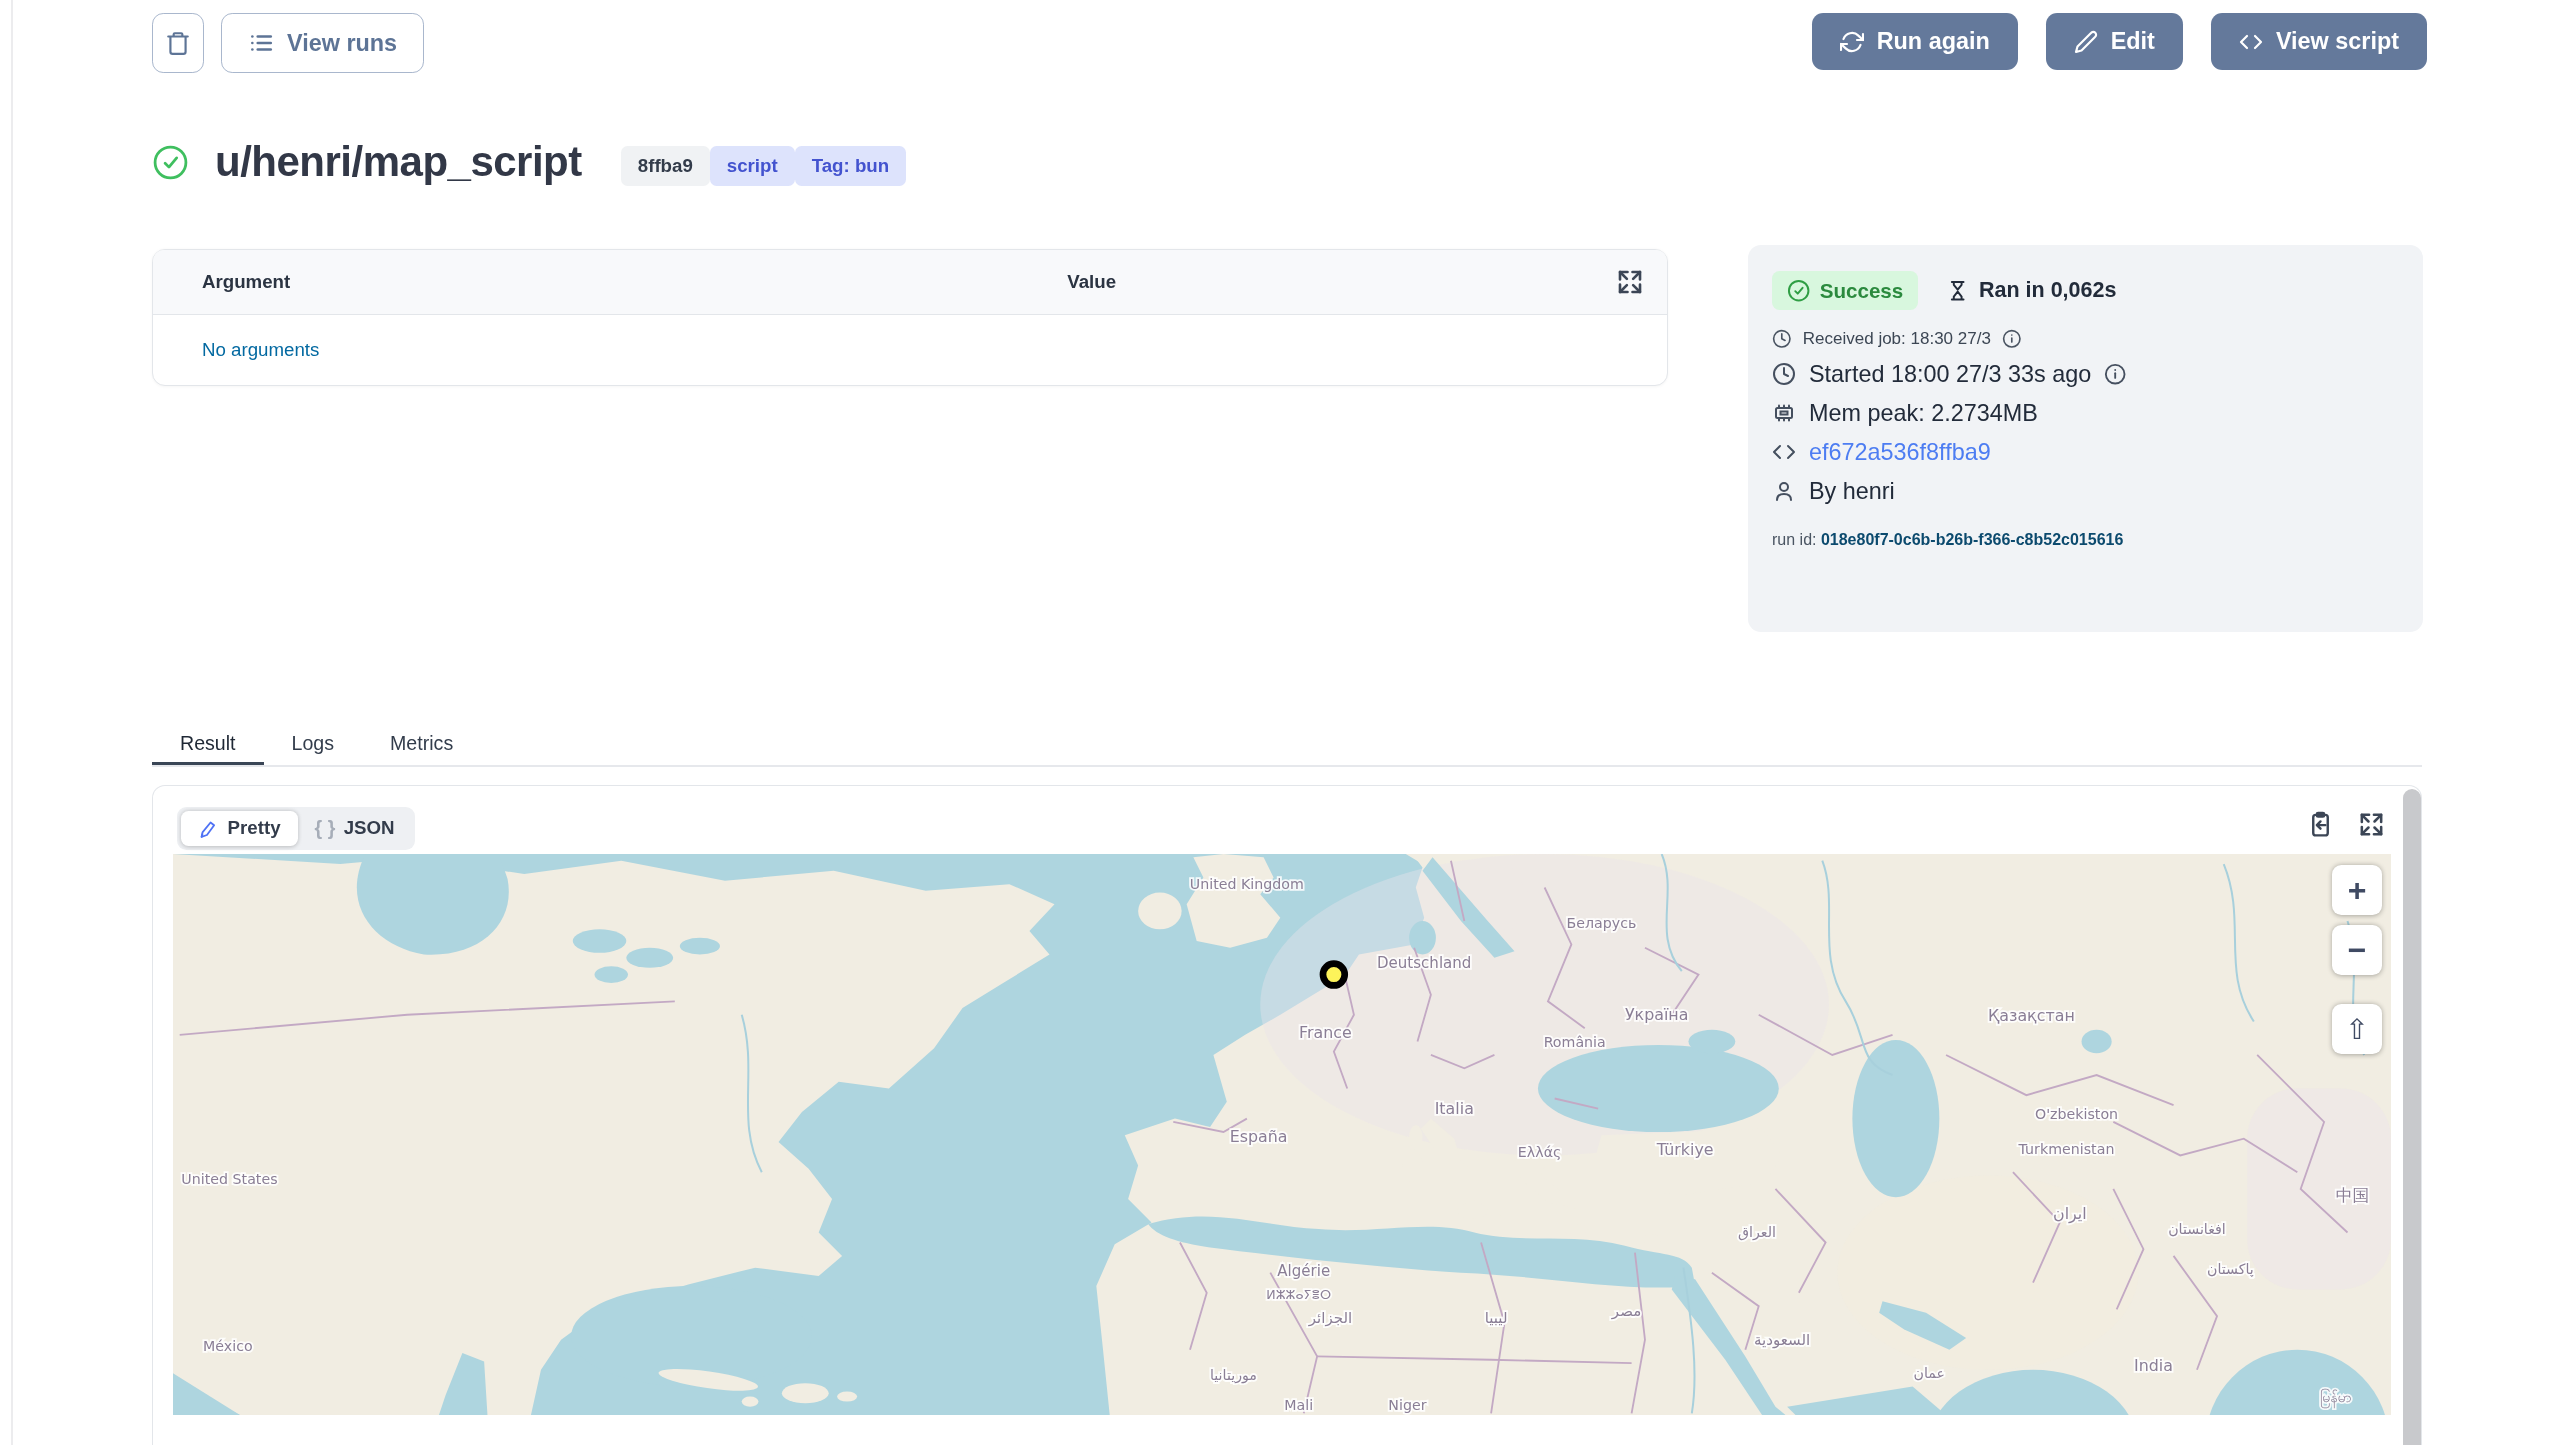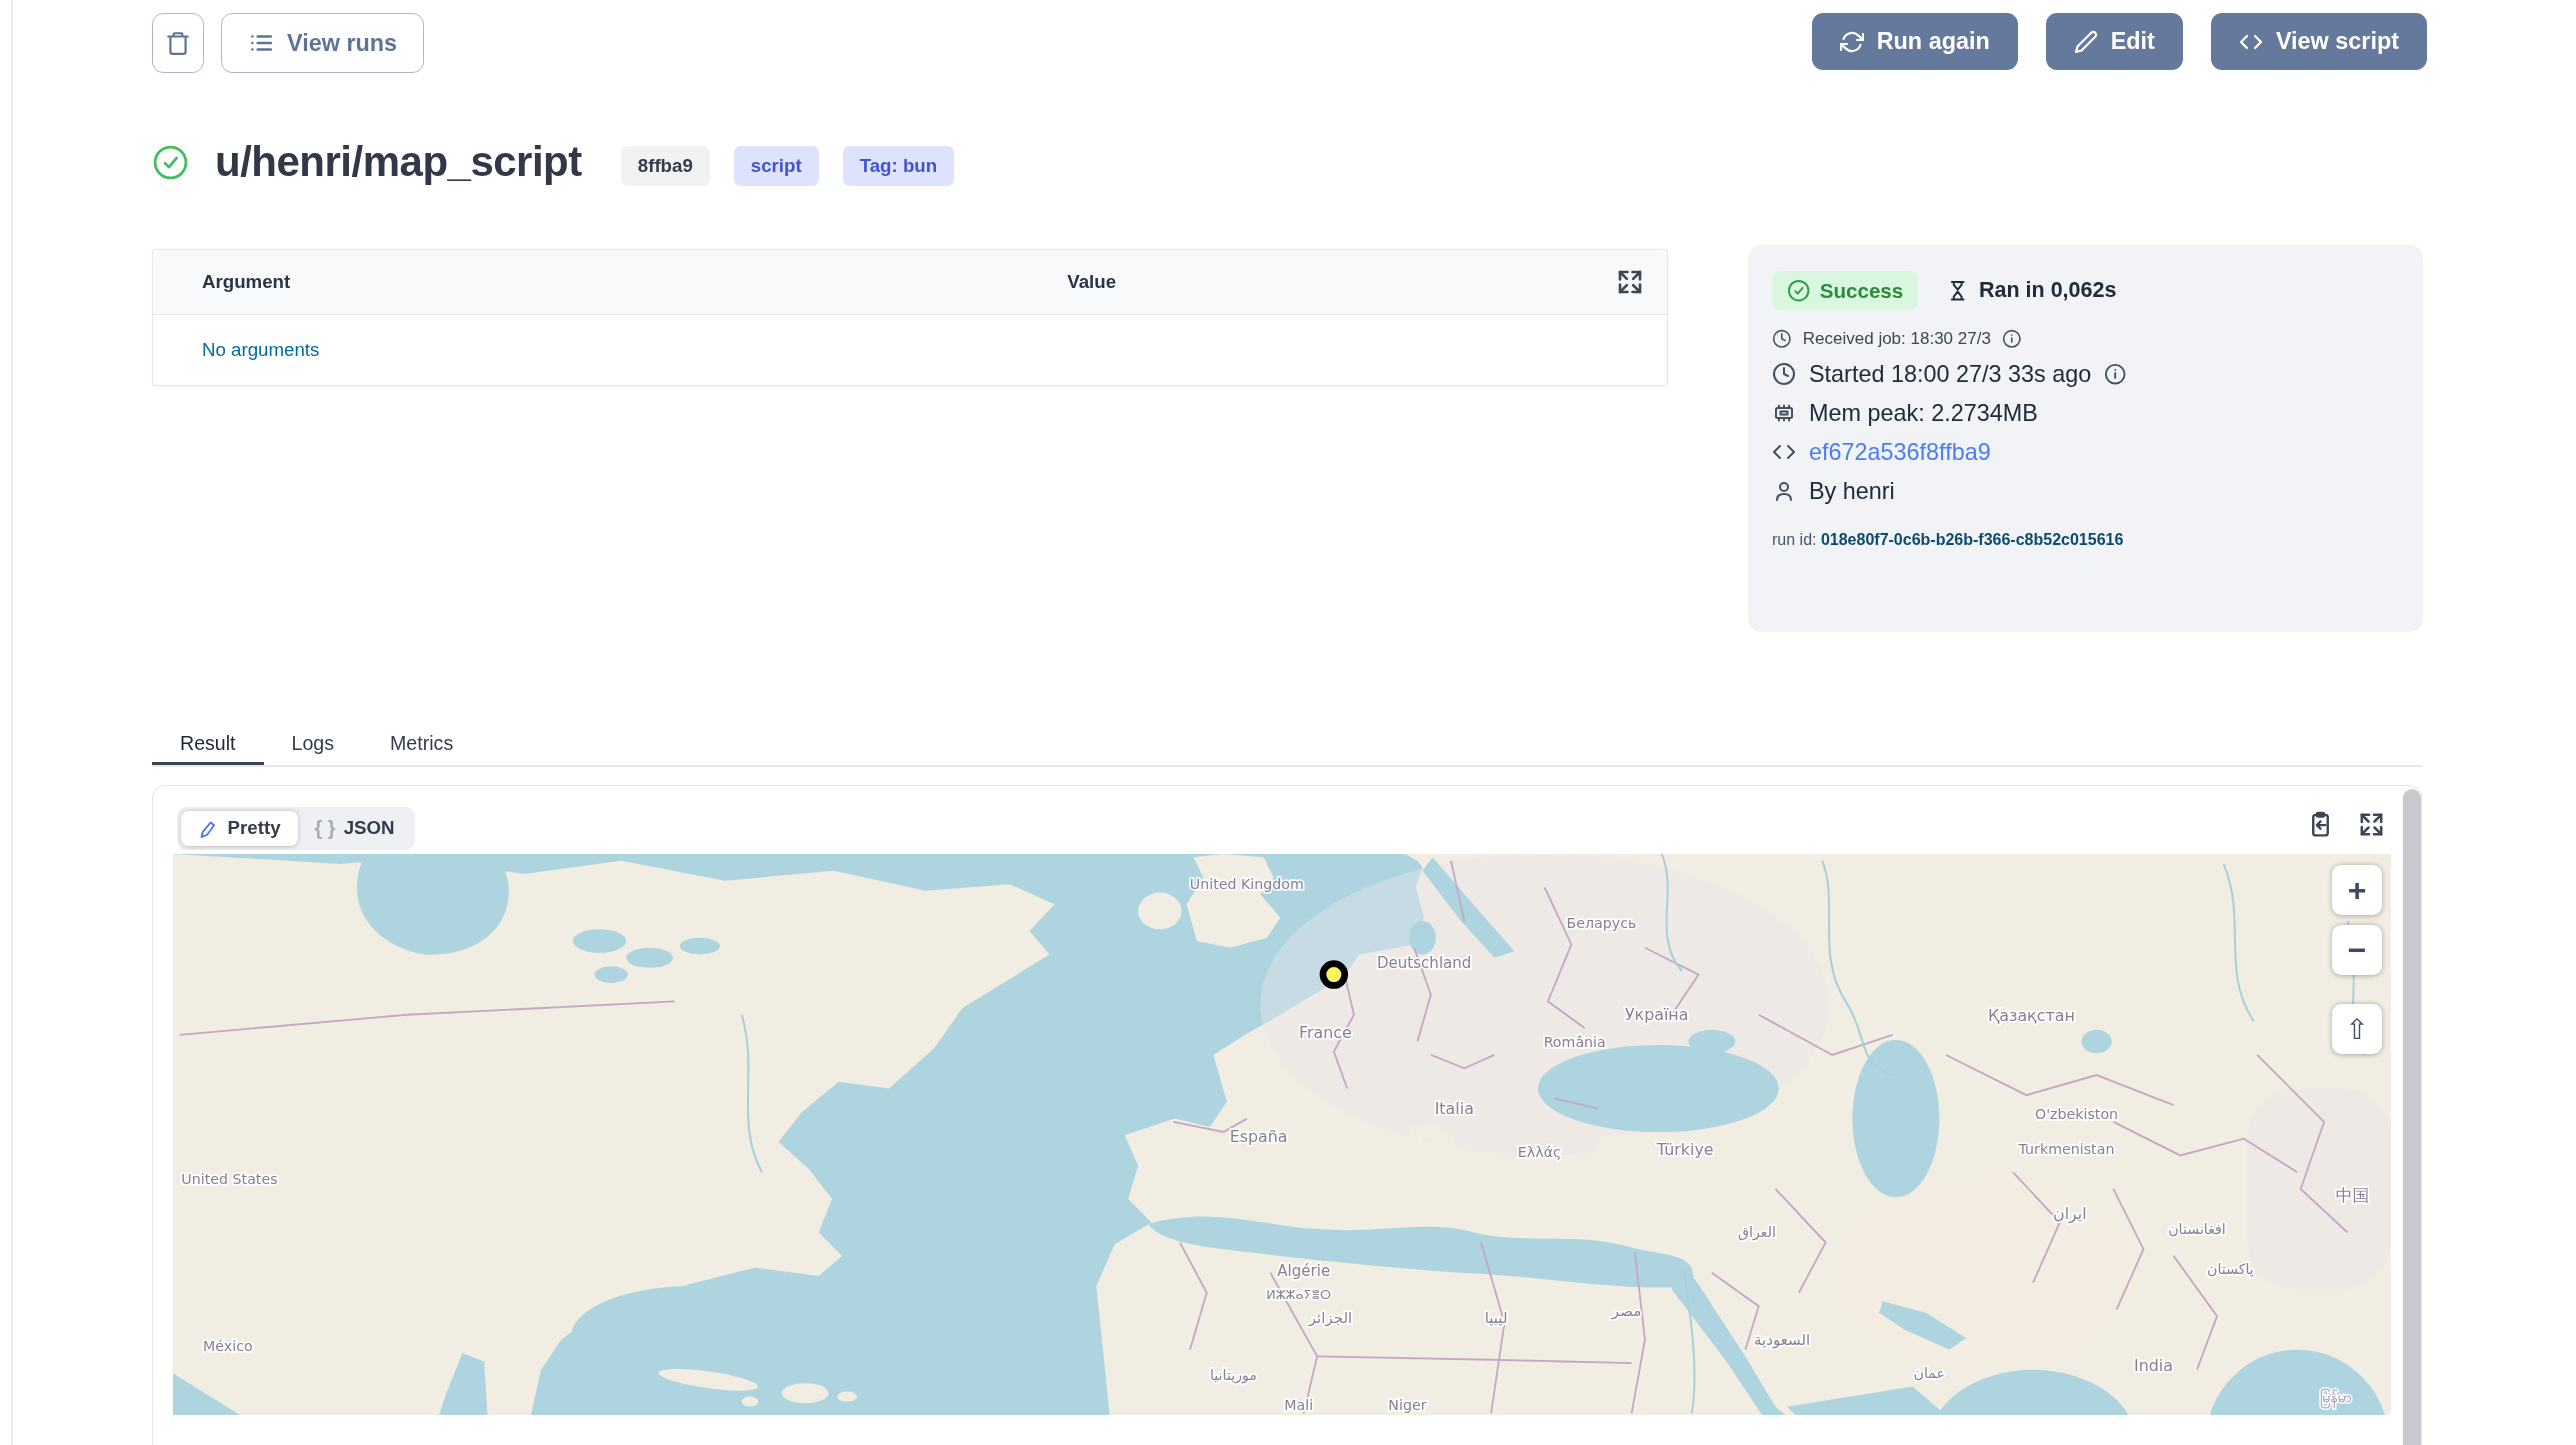--- a/index.html
+++ b/index.html
@@ -25,29 +25,29 @@
     background:#64799b; border:none; border-radius:11.2px; color:#fff;
     font-size:23.4px; font-weight:bold; cursor:pointer;
   }
   .icon { display:inline-flex; align-items:center; justify-content:center; }
   .icon svg { display:block; }
 
   
   .title-row { position:absolute; left:152px; top:138px; display:flex; align-items:center; }
   .title-check { margin-right:26px; }
   .page-title { font-size:42px; font-weight:800; color:#323847; letter-spacing:-0.5px; }
-  .badges { display:flex; gap:24px; margin-left:39px; margin-top:7.5px; }
+  .badges { display:flex; margin-left:39px; margin-top:7.5px; }
   .badge { font-size:18.7px; font-weight:bold; padding:9.3px 17px; border-radius:6.5px; }
   .badge.gray { background:#f0f2f4; color:#333c4a; }
   .badge.indigo { background:#dde3fc; color:#4353cf; }
 
   
   .args-card {
     position:absolute; left:152px; top:249px; width:1516px;
-    border:1.9px solid #e3e6ea; border-radius:3px; background:#fff;
+    border:1.9px solid #e3e6ea; border-radius:13px; background:#fff;
     box-shadow:0 0.9px 2.8px rgba(0,0,0,.04);
   }
   .args-head {
     position:relative; height:65px; background:#f8f9fb;
     border-bottom:1.9px solid #e3e6ea; border-radius:11.2px 11.2px 0 0;
     display:flex; align-items:center;
   }
   .args-head .col-arg { margin-left:49px; font-size:18.7px; font-weight:bold; color:#2b3442; }
   .args-head .col-val { position:absolute; left:62%; transform:translateX(-50%); font-size:18.7px; font-weight:bold; color:#2b3442; }
   .args-head .expand { position:absolute; right:22.4px; top:17px; }

